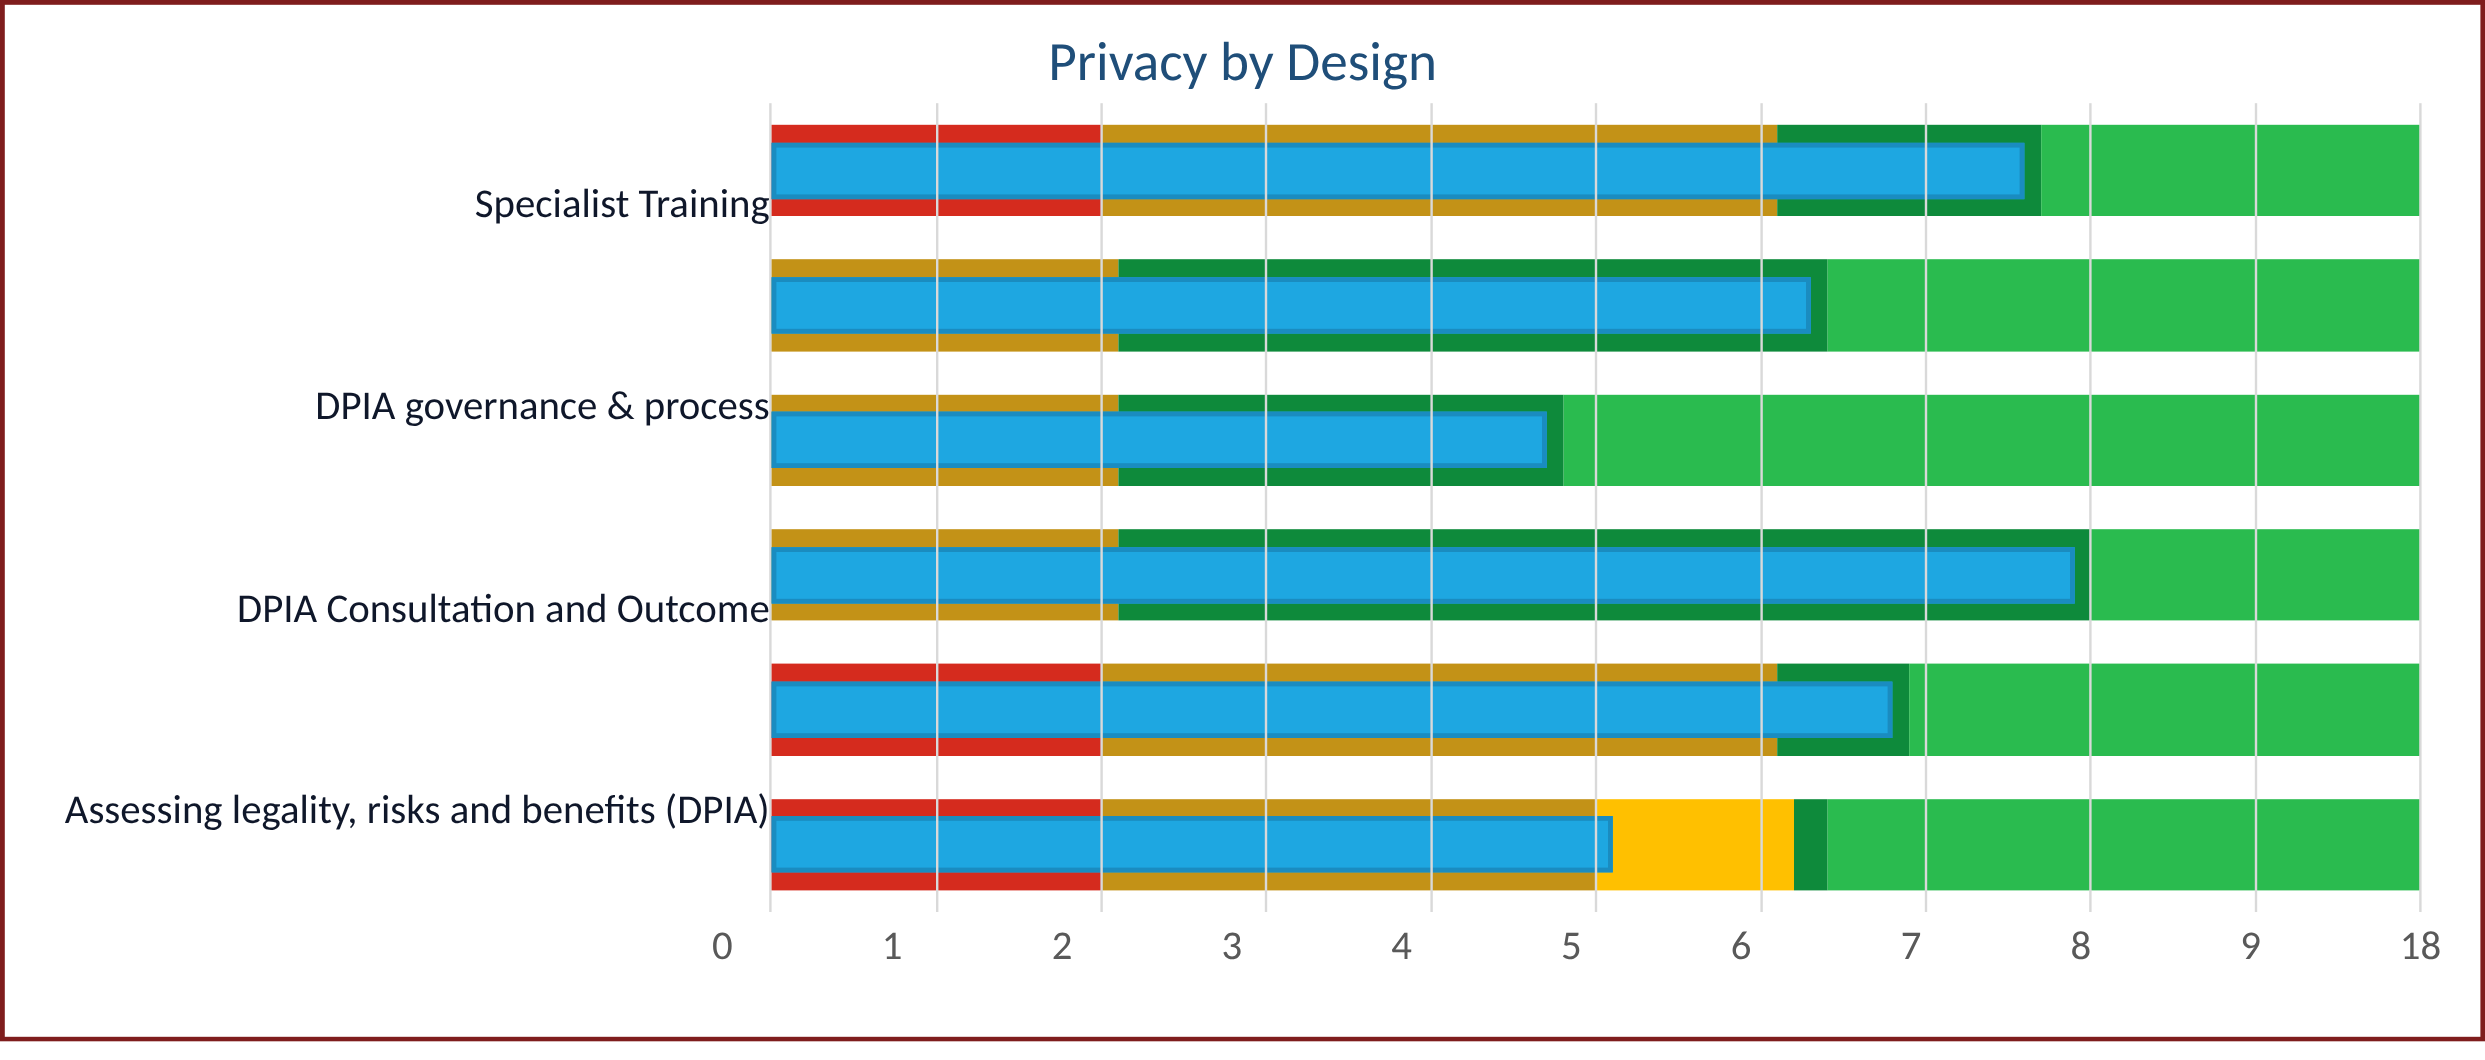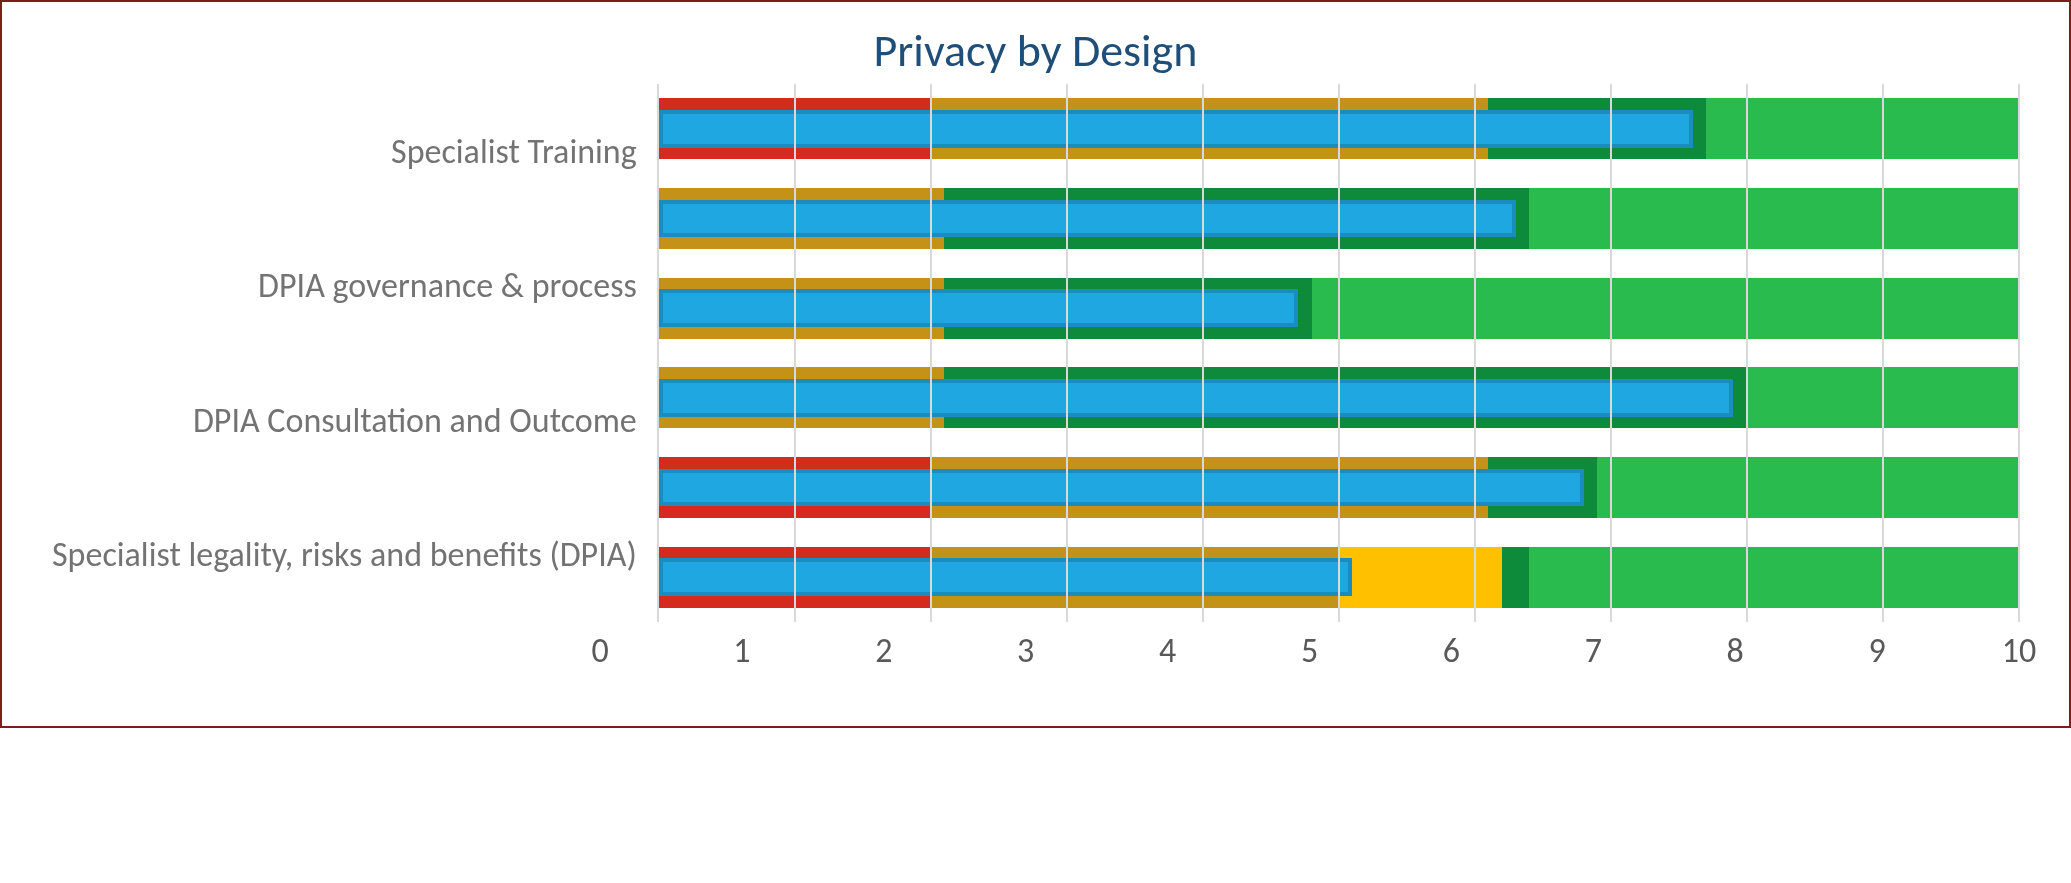--- a/index.html
+++ b/index.html
@@ -4,22 +4,22 @@
 <style>
   html, body {
     margin: 0;
     padding: 0;
     background: #fff;
     font-family: "Calibri", "Segoe UI", Arial, sans-serif;
   }
   .chart-frame {
     box-sizing: border-box;
     width: 2071px;
-    height: 728px;
-    border: 2px solid #7f1d1d;
+    height: 868px;
+    border: 4px solid #7f1d1d;
     padding: 20px 50px 36px 50px;
     position: relative;
   }
   .chart-title {
     text-align: center;
     font-size: 46px;
     color: #1f4e79;
     margin-bottom: 6px;
     font-weight: 400;
   }
@@ -31,23 +31,22 @@
   .y-labels {
     flex: 0 0 548px;
     display: flex;
     flex-direction: column;
   }
   .y-label {
     flex: 1;
     display: flex;
     align-items: center;
     justify-content: flex-end;
-    padding-right: 20px;
     font-size: 34px;
-    color: #737373;
+    color: #0f172a;
     white-space: nowrap;
   }
   .plot-area {
     flex: 1;
     position: relative;
     border-left: 2px solid #d9d9d9;
   }
   .gridline {
     position: absolute;
     top: 0;
@@ -114,21 +113,21 @@
 <body>
 
 <div class="chart-frame">
   <div class="chart-title">Privacy by Design</div>
 
   <div class="plot-row">
     <div class="y-labels" id="y-labels">
         <div class="y-label">Specialist Training</div>
         <div class="y-label">DPIA governance &amp; process</div>
         <div class="y-label">DPIA Consultation and Outcome</div>
-        <div class="y-label">Specialist  legality, risks and benefits (DPIA)</div>
+        <div class="y-label">Assessing  legality, risks and benefits (DPIA)</div>
       </div>
     <div class="plot-area" id="plot-area">
       <div class="bars-layer" id="bars-layer">
           <div class="bar-slot">
             <div class="bg-bar" style="width: 100%;">
               <div class="bg-seg seg-red" style="width: 20%;"></div>
               <div class="bg-seg seg-gold" style="width: 41%;"></div>
               <div class="bg-seg seg-darkgreen" style="width: 16%;"></div>
               <div class="bg-seg seg-green" style="width: 23%;"></div>
             </div>
@@ -197,16 +196,16 @@
         <div class="x-tick" style="left: 0%;">0</div>
         <div class="x-tick" style="left: 10%;">1</div>
         <div class="x-tick" style="left: 20%;">2</div>
         <div class="x-tick" style="left: 30%;">3</div>
         <div class="x-tick" style="left: 40%;">4</div>
         <div class="x-tick" style="left: 50%;">5</div>
         <div class="x-tick" style="left: 60%;">6</div>
         <div class="x-tick" style="left: 70%;">7</div>
         <div class="x-tick" style="left: 80%;">8</div>
         <div class="x-tick" style="left: 90%;">9</div>
-        <div class="x-tick" style="left: 100%;">10</div>
+        <div class="x-tick" style="left: 100%;">18</div>
       </div>
   </div>
 </div>
 
 </body></html>

